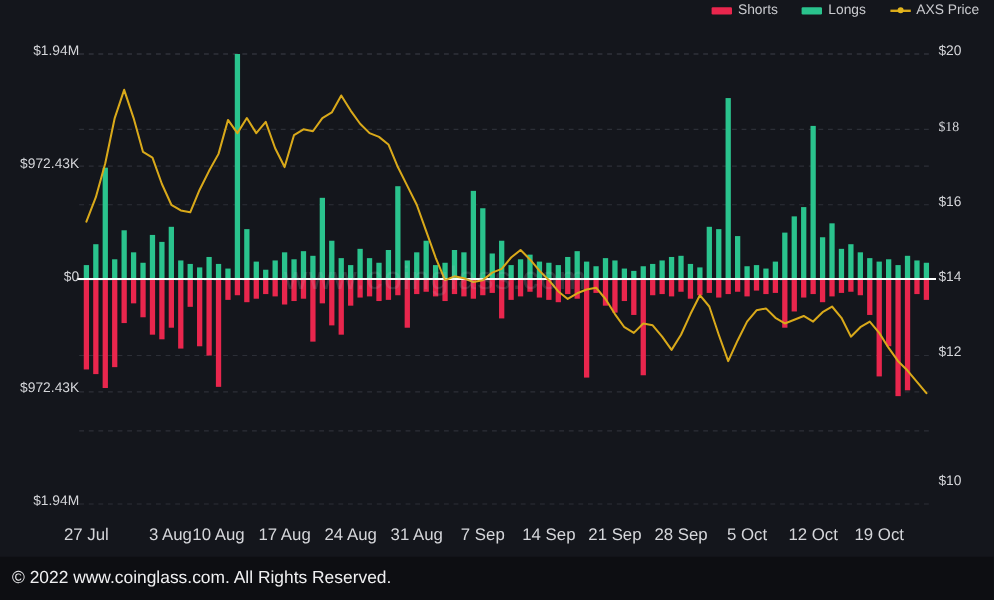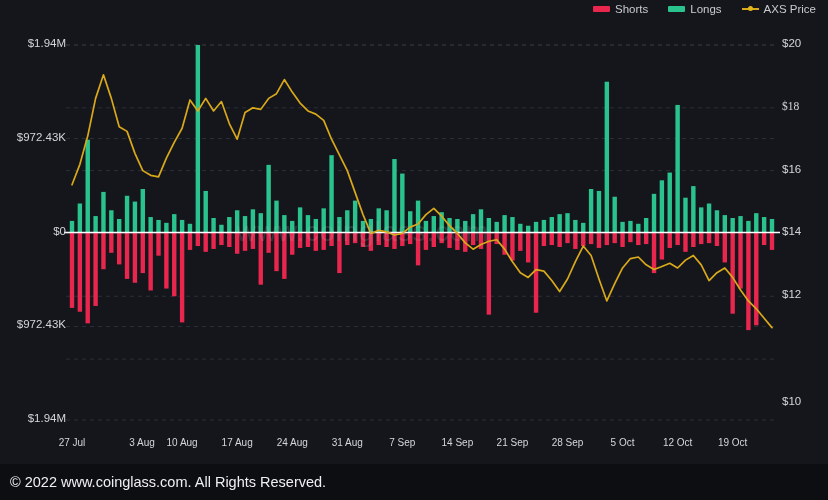--- a/index.html
+++ b/index.html
@@ -105,21 +105,21 @@
   }
   .y-left { text-align: right; }
   .y-right { text-align: left; }
   .x-axis {
     position: absolute;
     left: 0; top: 437px;
     width: 828px; height: 18px;
   }
   .x-tick {
     position: absolute;
-    font-size: 10px;
+    font-size: 14px;
     color: #d5d6da;
     white-space: nowrap;
     transform: translateX(-50%);
   }
   
   .footer {
     position: absolute;
     left: 0; bottom: 0;
     width: 828px; height: 36px;
     background: #0d0e12;

